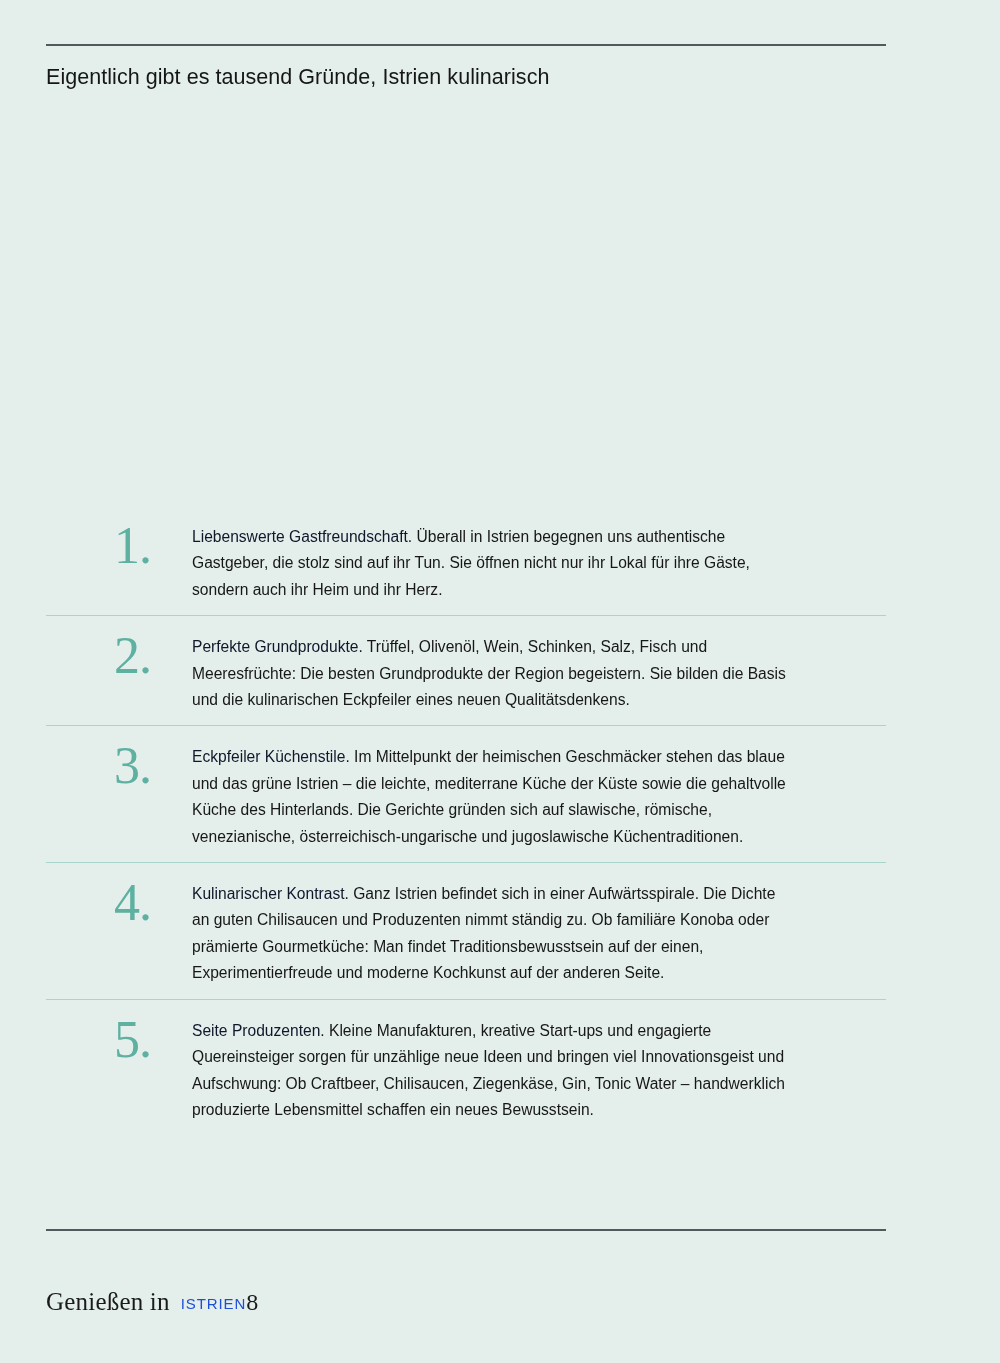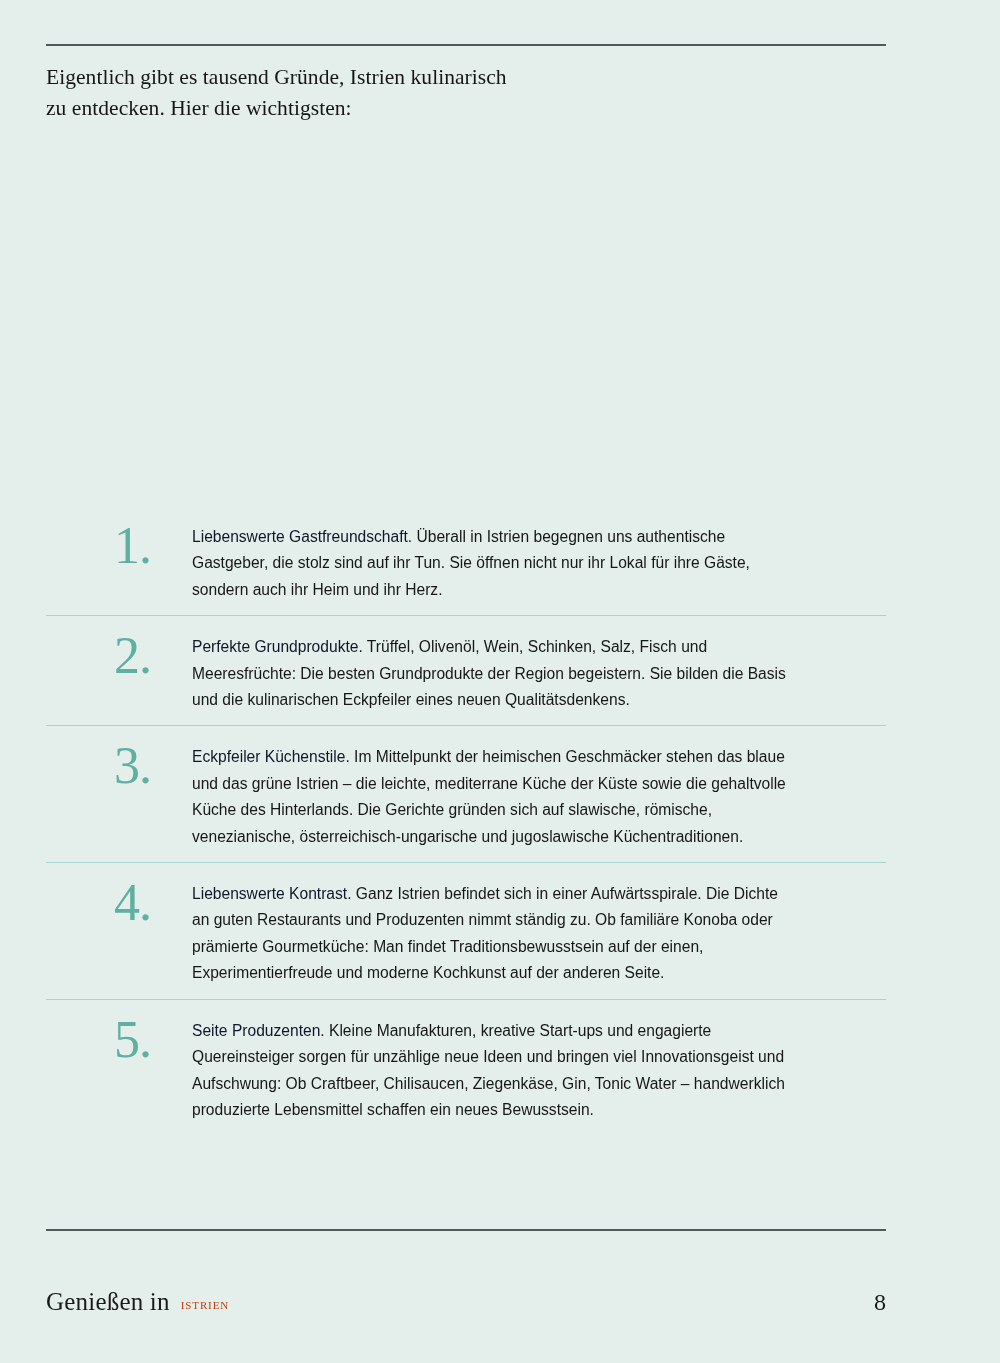--- a/index.html
+++ b/index.html
@@ -49,21 +49,20 @@
     width: 700px;
     font-size: 21.5px;
     line-height: 31px;
     font-weight: 500;
     color: #161616;
     letter-spacing: 0.05px;
   }
   .intro .line {
     display: block;
     white-space: nowrap;
-    font-family: Liberation Serif, serif;
   }
 
   
   .reasons {
     position: absolute;
     left: 46px;
     top: 506px;
     width: 840px;
   }
 
@@ -113,60 +112,58 @@
   }
 
   
   .footer {
     position: absolute;
     left: 46px;
     top: 1288px;
     width: 840px;
     display: flex;
     align-items: baseline;
-    justify-content: space-between;
   }
   .footer-left {
     display: flex;
     align-items: baseline;
     gap: 11px;
   }
   .brand {
     font-family: "Liberation Serif", "DejaVu Serif", serif;
     font-size: 25px;
     line-height: 28px;
     color: #1a1a1a;
     letter-spacing: 0.2px;
   }
   .brand-region {
-    font-family: Liberation Serif, serif;
-    font-size: 11px;
+    font-family: Liberation Sans, sans-serif;
+    font-size: 15px;
     line-height: 20px;
-    color: #c2410c;
+    color: #1d4ed8;
     letter-spacing: 0.9px;
     position: relative;
     top: -1px;
   }
   .page-number {
     font-family: "Liberation Serif", "DejaVu Serif", serif;
     font-size: 24px;
     line-height: 28px;
     color: #1a1a1a;
   }
 </style>
 </head>
 <body>
 
 <div class="page">
 
   <div class="rule-top"></div>
 
   <div class="intro">
     <span class="line">Eigentlich gibt es tausend Gründe, Istrien kulinarisch</span>
-    <span class="line">zu entdecken. Hier die wichtigsten:</span>
   </div>
 
   <div class="reasons">
 
     <div class="reason">
       <div class="reason-inner">
         <div class="numeral">1.</div>
         <div class="reason-body">
           <span class="lead">Liebenswerte Gastfreundschaft.</span><span> Überall in Istrien begegnen uns authentische Gastgeber, die stolz sind auf ihr Tun. Sie öffnen nicht nur ihr Lokal für ihre Gäste, sondern auch ihr Heim und ihr Herz.</span>
         </div>
@@ -188,21 +185,21 @@
         <div class="reason-body">
           <span class="lead">Eckpfeiler Küchenstile.</span><span> Im Mittelpunkt der heimischen Geschmäcker stehen das blaue und das grüne Istrien – die leichte, mediterrane Küche der Küste sowie die gehaltvolle Küche des Hinterlands. Die Gerichte gründen sich auf slawische, römische, venezianische, österreichisch-ungarische und jugoslawische Küchentraditionen.</span>
         </div>
       </div>
     </div>
 
     <div class="reason">
       <div class="reason-inner">
         <div class="numeral">4.</div>
         <div class="reason-body">
-          <span class="lead">Liebenswerte Kontrast.</span><span> Ganz Istrien befindet sich in einer Aufwärtsspirale. Die Dichte an guten Restaurants und Produzenten nimmt ständig zu. Ob familiäre Konoba oder prämierte Gourmetküche: Man findet Traditionsbewusstsein auf der einen, Experimentierfreude und moderne Kochkunst auf der anderen Seite.</span>
+          <span class="lead">Kulinarischer Kontrast.</span><span> Ganz Istrien befindet sich in einer Aufwärtsspirale. Die Dichte an guten Chilisaucen und Produzenten nimmt ständig zu. Ob familiäre Konoba oder prämierte Gourmetküche: Man findet Traditionsbewusstsein auf der einen, Experimentierfreude und moderne Kochkunst auf der anderen Seite.</span>
         </div>
       </div>
     </div>
 
     <div class="reason">
       <div class="reason-inner">
         <div class="numeral">5.</div>
         <div class="reason-body">
           <span class="lead">Seite Produzenten</span><span>. Kleine Manufakturen, kreative Start-ups und engagierte Quereinsteiger sorgen für unzählige neue Ideen und bringen viel Innovationsgeist und Aufschwung: Ob Craftbeer, Chilisaucen, Ziegenkäse, Gin, Tonic Water – handwerklich produzierte Lebensmittel schaffen ein neues Bewusstsein.</span>
         </div>

